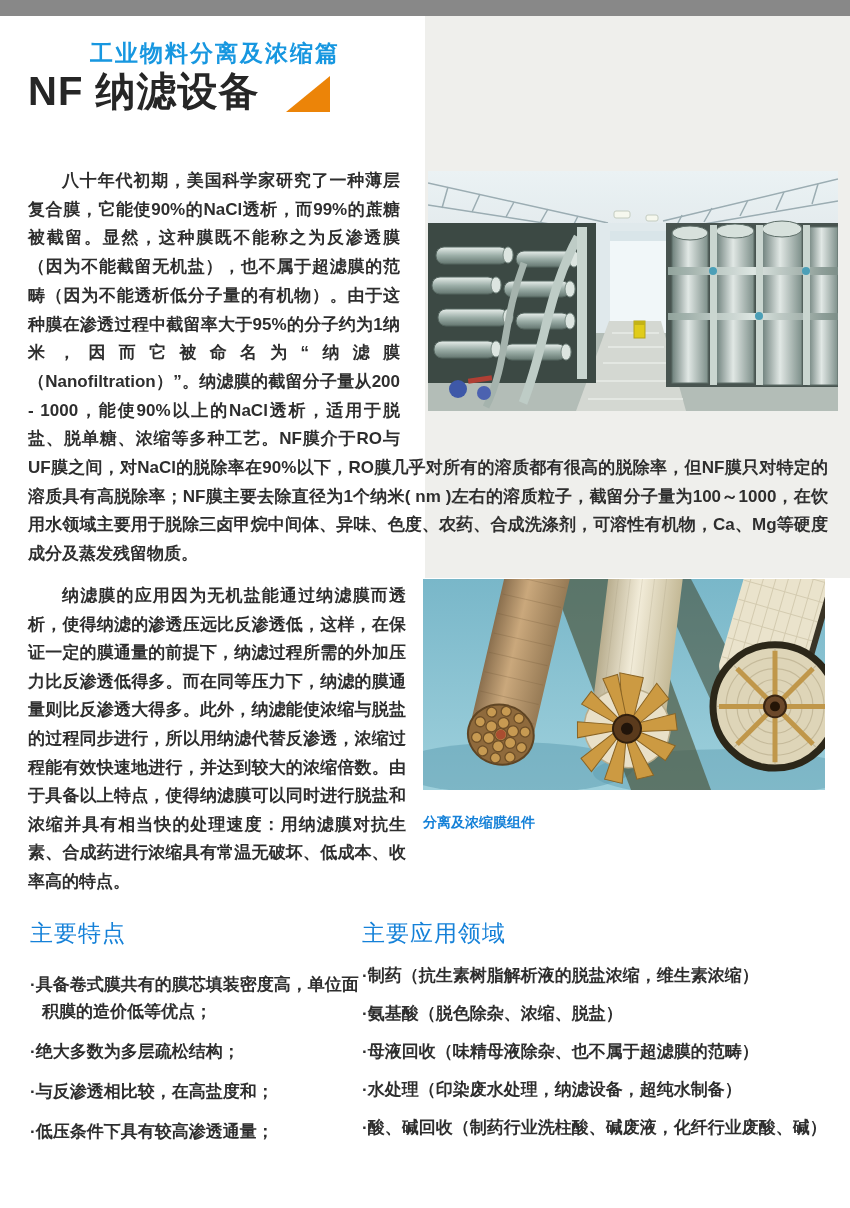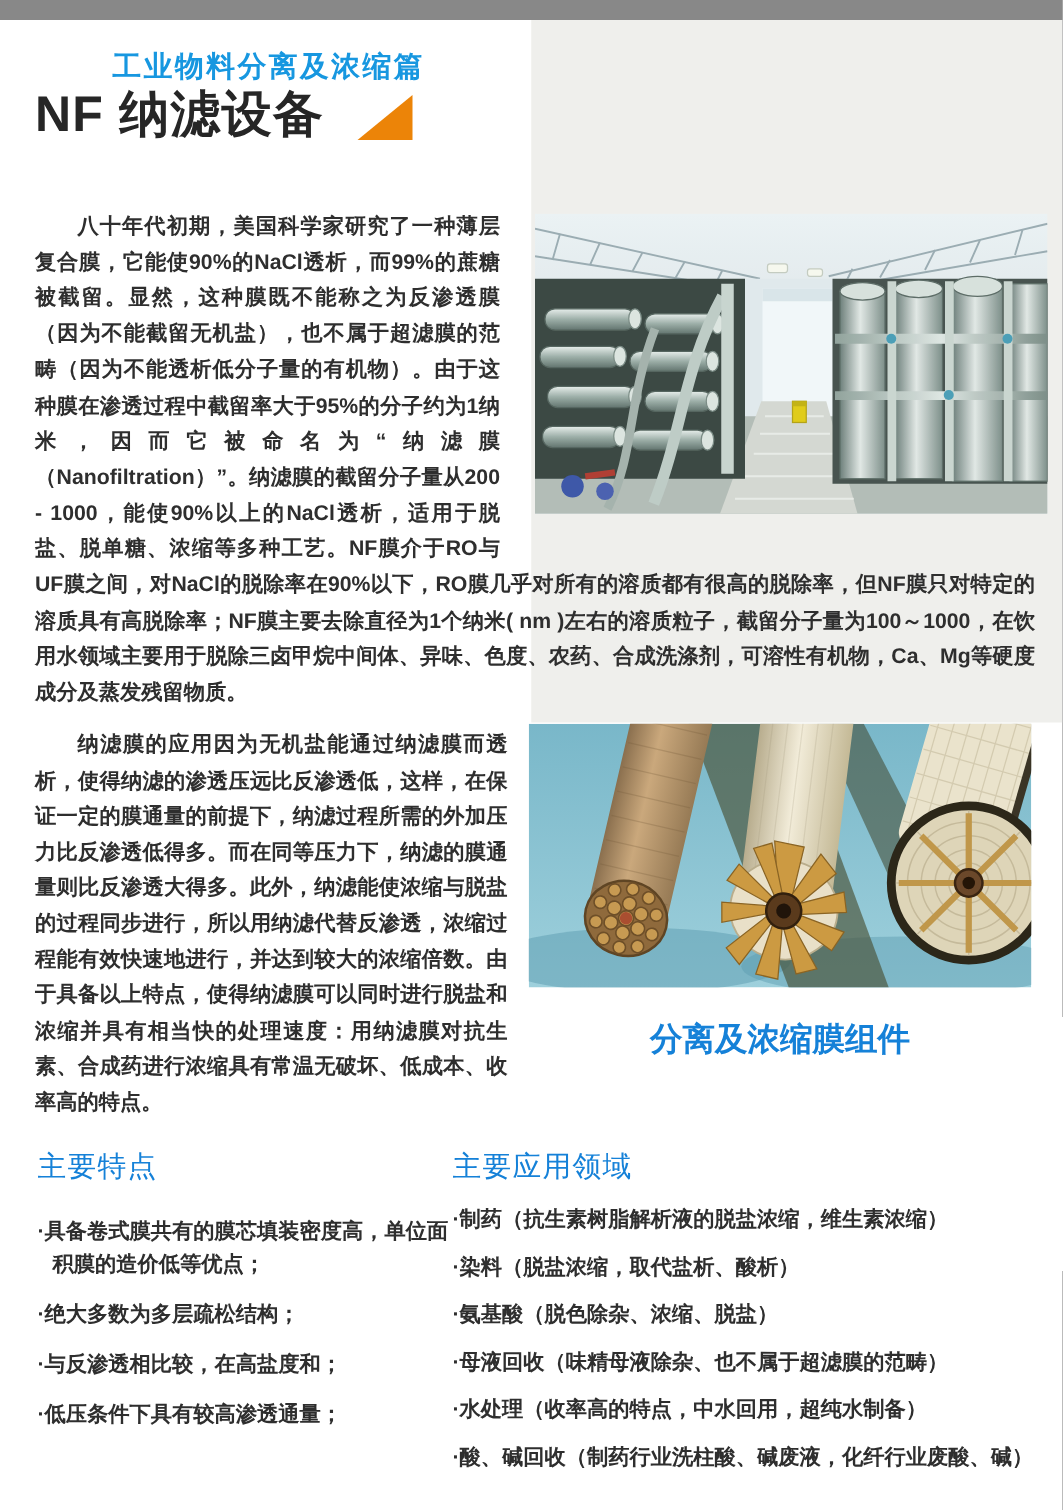--- a/index.html
+++ b/index.html
@@ -36,22 +36,22 @@
     text-align:justify;color:var(--body-ink);text-indent:2em;margin:0;
     z-index:2;
   }
   .para1{top:151px;width:800px;}
   .para1 .wrap-spacer{float:right;width:428px;height:287px;}
   .para2{top:566px;width:378px;line-height:28.6px;}
   .photo{position:absolute;z-index:1;display:block;}
   .photo-plant{left:428px;top:155px;width:410px;height:240px;}
   .photo-membrane{left:423px;top:563px;width:402px;height:211px;}
   .membrane-caption{
-    position:absolute;left:423px;top:798px;width:402px;text-align:center;
-    font-size:26px;font-weight:700;color:var(--heading-blue);
+    position:absolute;left:423px;top:798px;width:402px;
+    font-size:14px;font-weight:700;color:var(--heading-blue);
   }
   .section-heading{
     margin:0;font-size:23px;font-weight:400;color:var(--heading-blue);letter-spacing:1px;
   }
   .features-block{position:absolute;left:30px;top:902px;width:330px;}
   .applications-block{position:absolute;left:362px;top:902px;width:480px;}
   .bullet-list{margin-top:14px;}
   .features-block .bullet-list{margin-top:22px;}
   .bullet-item{
     font-size:17px;line-height:27px;font-weight:600;color:var(--body-ink);
@@ -281,22 +281,21 @@
         <div class="bullet-item">·绝大多数为多层疏松结构；</div>
         <div class="bullet-item">·与反渗透相比较，在高盐度和；</div>
         <div class="bullet-item">·低压条件下具有较高渗透通量；</div>
       </div>
   </div>
 
   <div class="applications-block">
     <h2 class="section-heading">主要应用领域</h2>
     <div class="bullet-list">
         <div class="bullet-item">·制药（抗生素树脂解析液的脱盐浓缩，维生素浓缩）</div>
-        <div class="bullet-item">·染料（脱盐浓缩，取代盐析、酸析）</div>
         <div class="bullet-item">·氨基酸（脱色除杂、浓缩、脱盐）</div>
         <div class="bullet-item">·母液回收（味精母液除杂、也不属于超滤膜的范畴）</div>
-        <div class="bullet-item">·水处理（收率高的特点，中水回用，超纯水制备）</div>
+        <div class="bullet-item">·水处理（印染废水处理，纳滤设备，超纯水制备）</div>
         <div class="bullet-item">·酸、碱回收（制药行业洗柱酸、碱废液，化纤行业废酸、碱）</div>
       </div>
   </div>
 
   <div class="footer-bar"></div>
 </div>
 
 </body></html>

